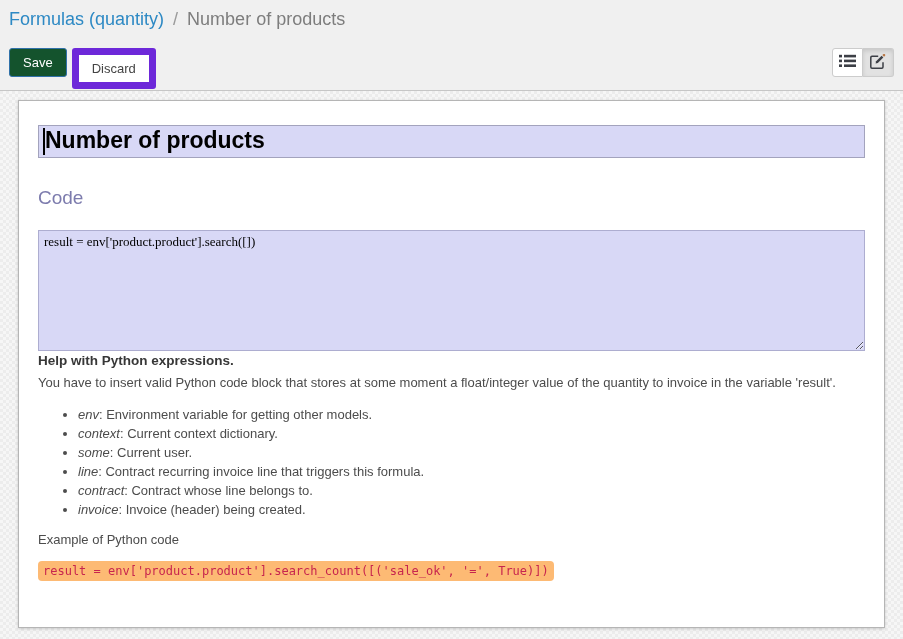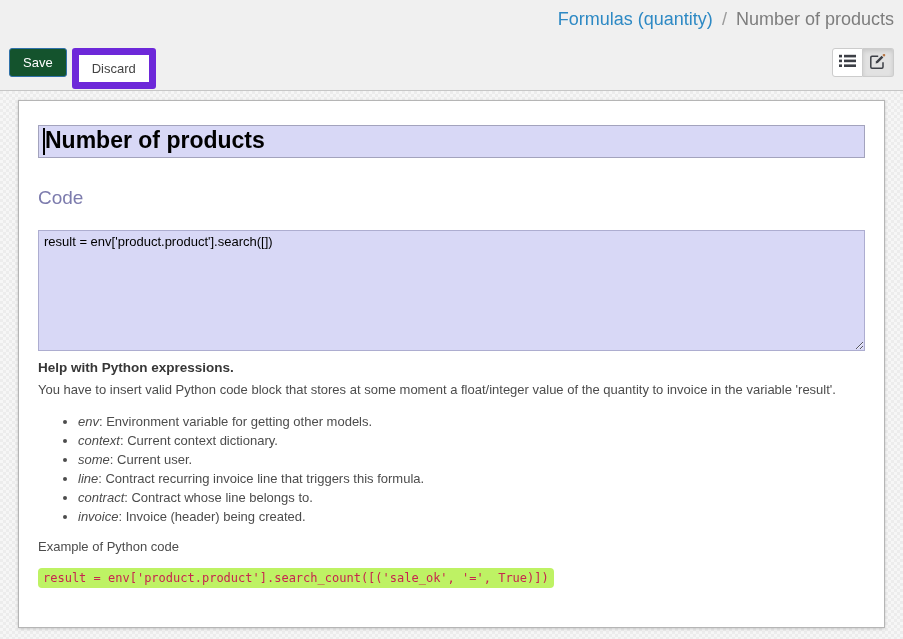--- a/index.html
+++ b/index.html
@@ -15,21 +15,20 @@
     height: 91px;
     background: #f0f0f0;
     border-bottom: 1px solid #c6c6c6;
     padding: 8px 9px 0 9px;
   }
   .breadcrumb {
     font-size: 18px;
     line-height: 23px;
     color: #7d7d7d;
     white-space: nowrap;
-    text-align: right;
   }
   .breadcrumb .crumb-link {
     color: #2d89c4;
     text-decoration: none;
     cursor: pointer;
   }
   .breadcrumb .crumb-sep { color: #9a9a9a; padding: 0 4px; }
   .breadcrumb .crumb-current { color: #7d7d7d; }
 
   .toolbar {
@@ -126,29 +125,29 @@
     color: #7c7bad;
   }
 
   .code-textarea {
     display: block;
     margin-top: 21px;
     width: 100%;
     height: 121px;
     background: #d8d8f6;
     border: 1px solid #adadd0;
-    font-family: Liberation Sans, sans-serif;
+    font-family: Liberation Serif, serif;
     font-size: 13px;
     color: #000000;
     padding: 3px 5px;
     resize: both;
   }
 
   
-  .help { margin-top: 7px; font-size: 13px; color: #4c4c4c; }
+  .help { font-size: 13px; color: #4c4c4c; }
   .help-title {
     display: block;
     color: #373737;
     font-size: 13.5px;
     font-weight: bold;
     line-height: 20px;
   }
   .help p { line-height: 20px; }
   .help .intro { margin-top: 2px; }
   .help .vars-intro { margin-top: 11px; }
@@ -157,21 +156,21 @@
     padding-left: 40px;
   }
   .help li { line-height: 19px; color: #4c4c4c; }
   .help li em { font-style: italic; }
   .example-label { margin: 11px 0 11px 0; }
   .example-code {
     display: inline-block;
     font-family: "DejaVu Sans Mono", "Liberation Mono", monospace;
     font-size: 12px;
     color: #c7254e;
-    background: #bef264;
+    background: #fdba74;
     border-radius: 4px;
     padding: 3px 5px;
     white-space: pre;
   }
 </style>
 </head>
 <body>
 
 <div class="control-panel">
   <div class="breadcrumb">

